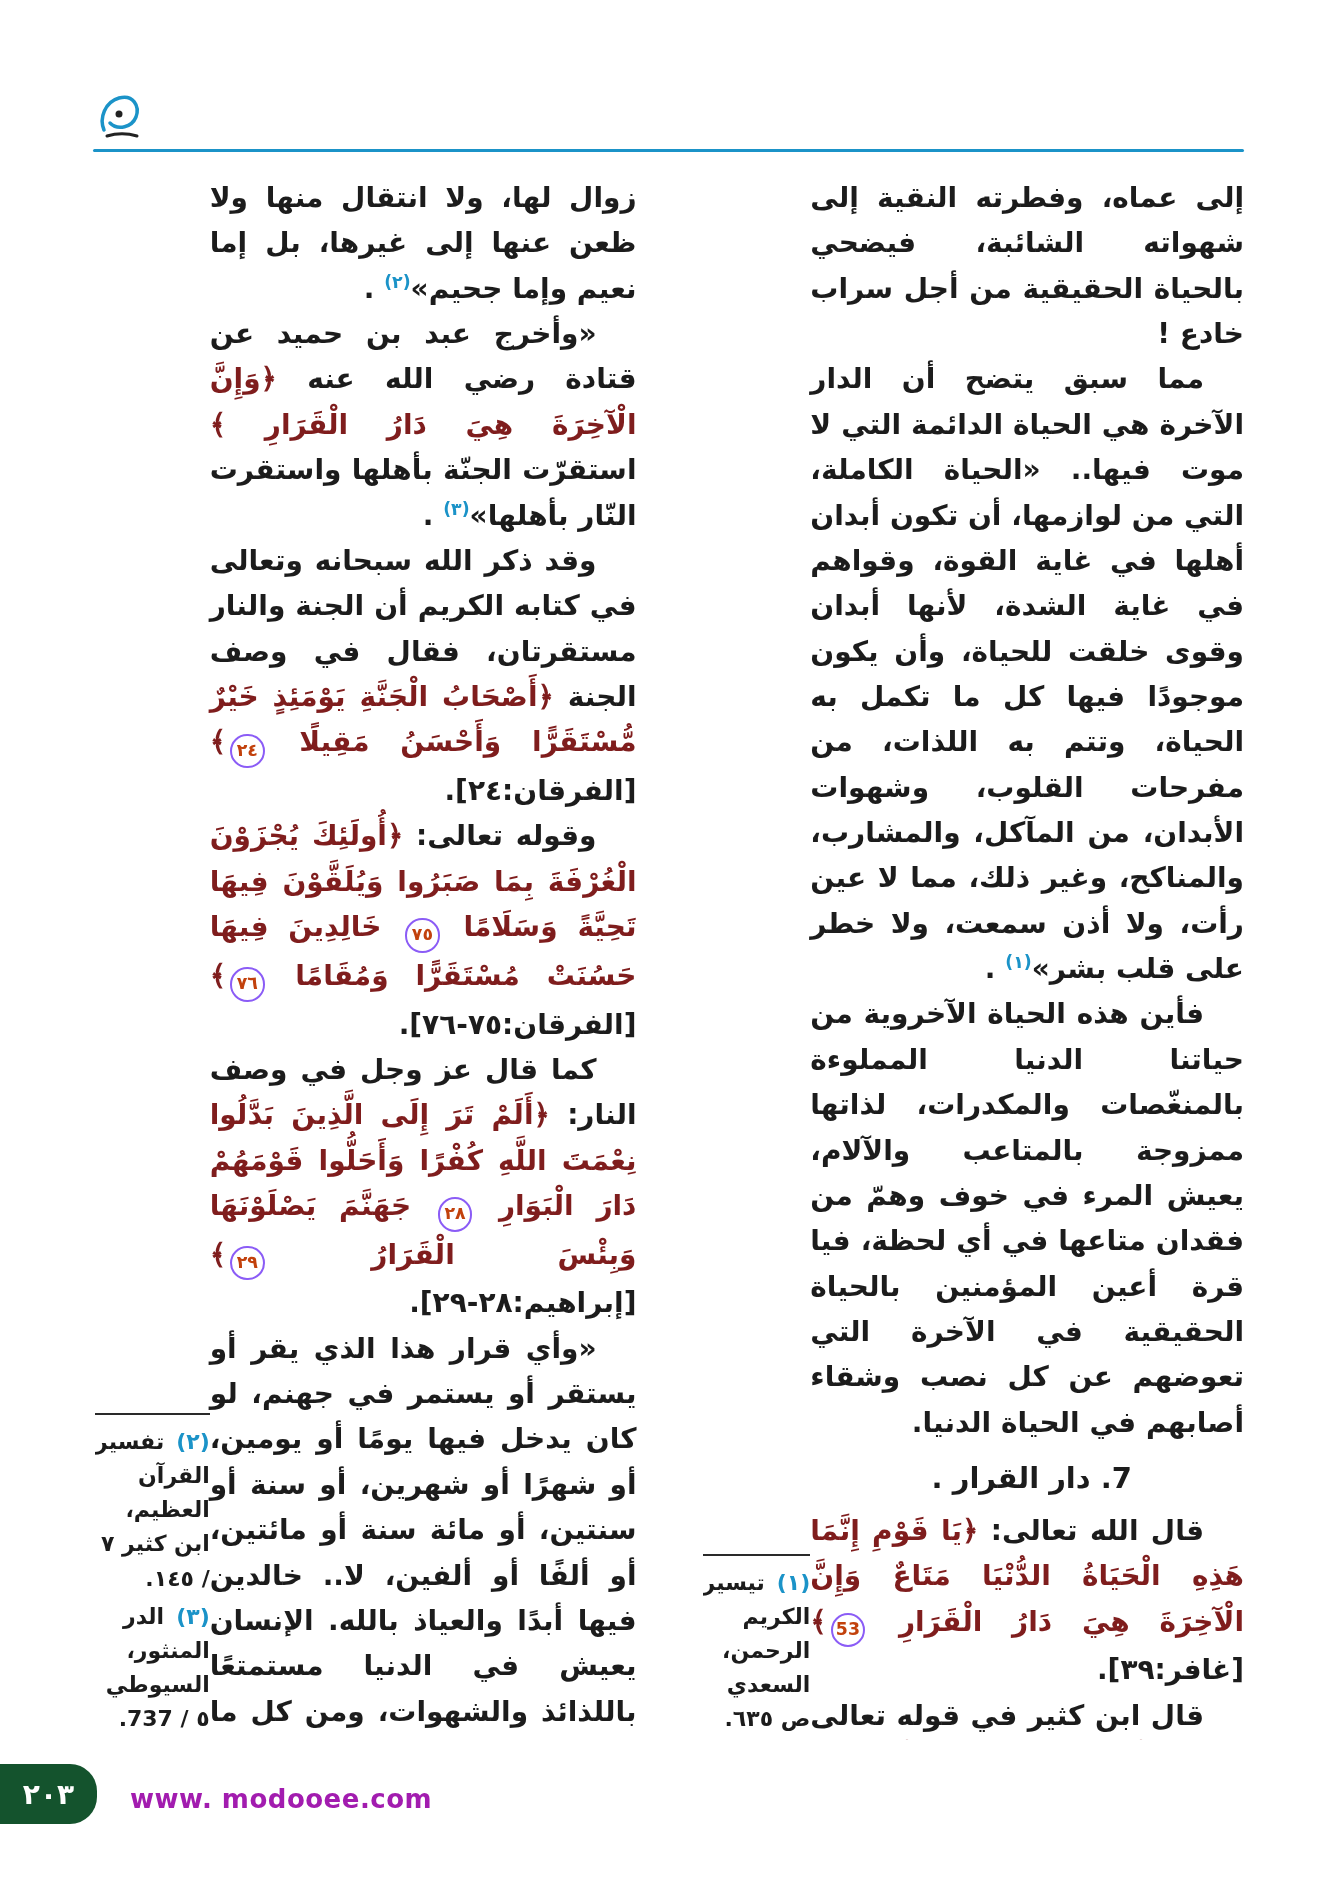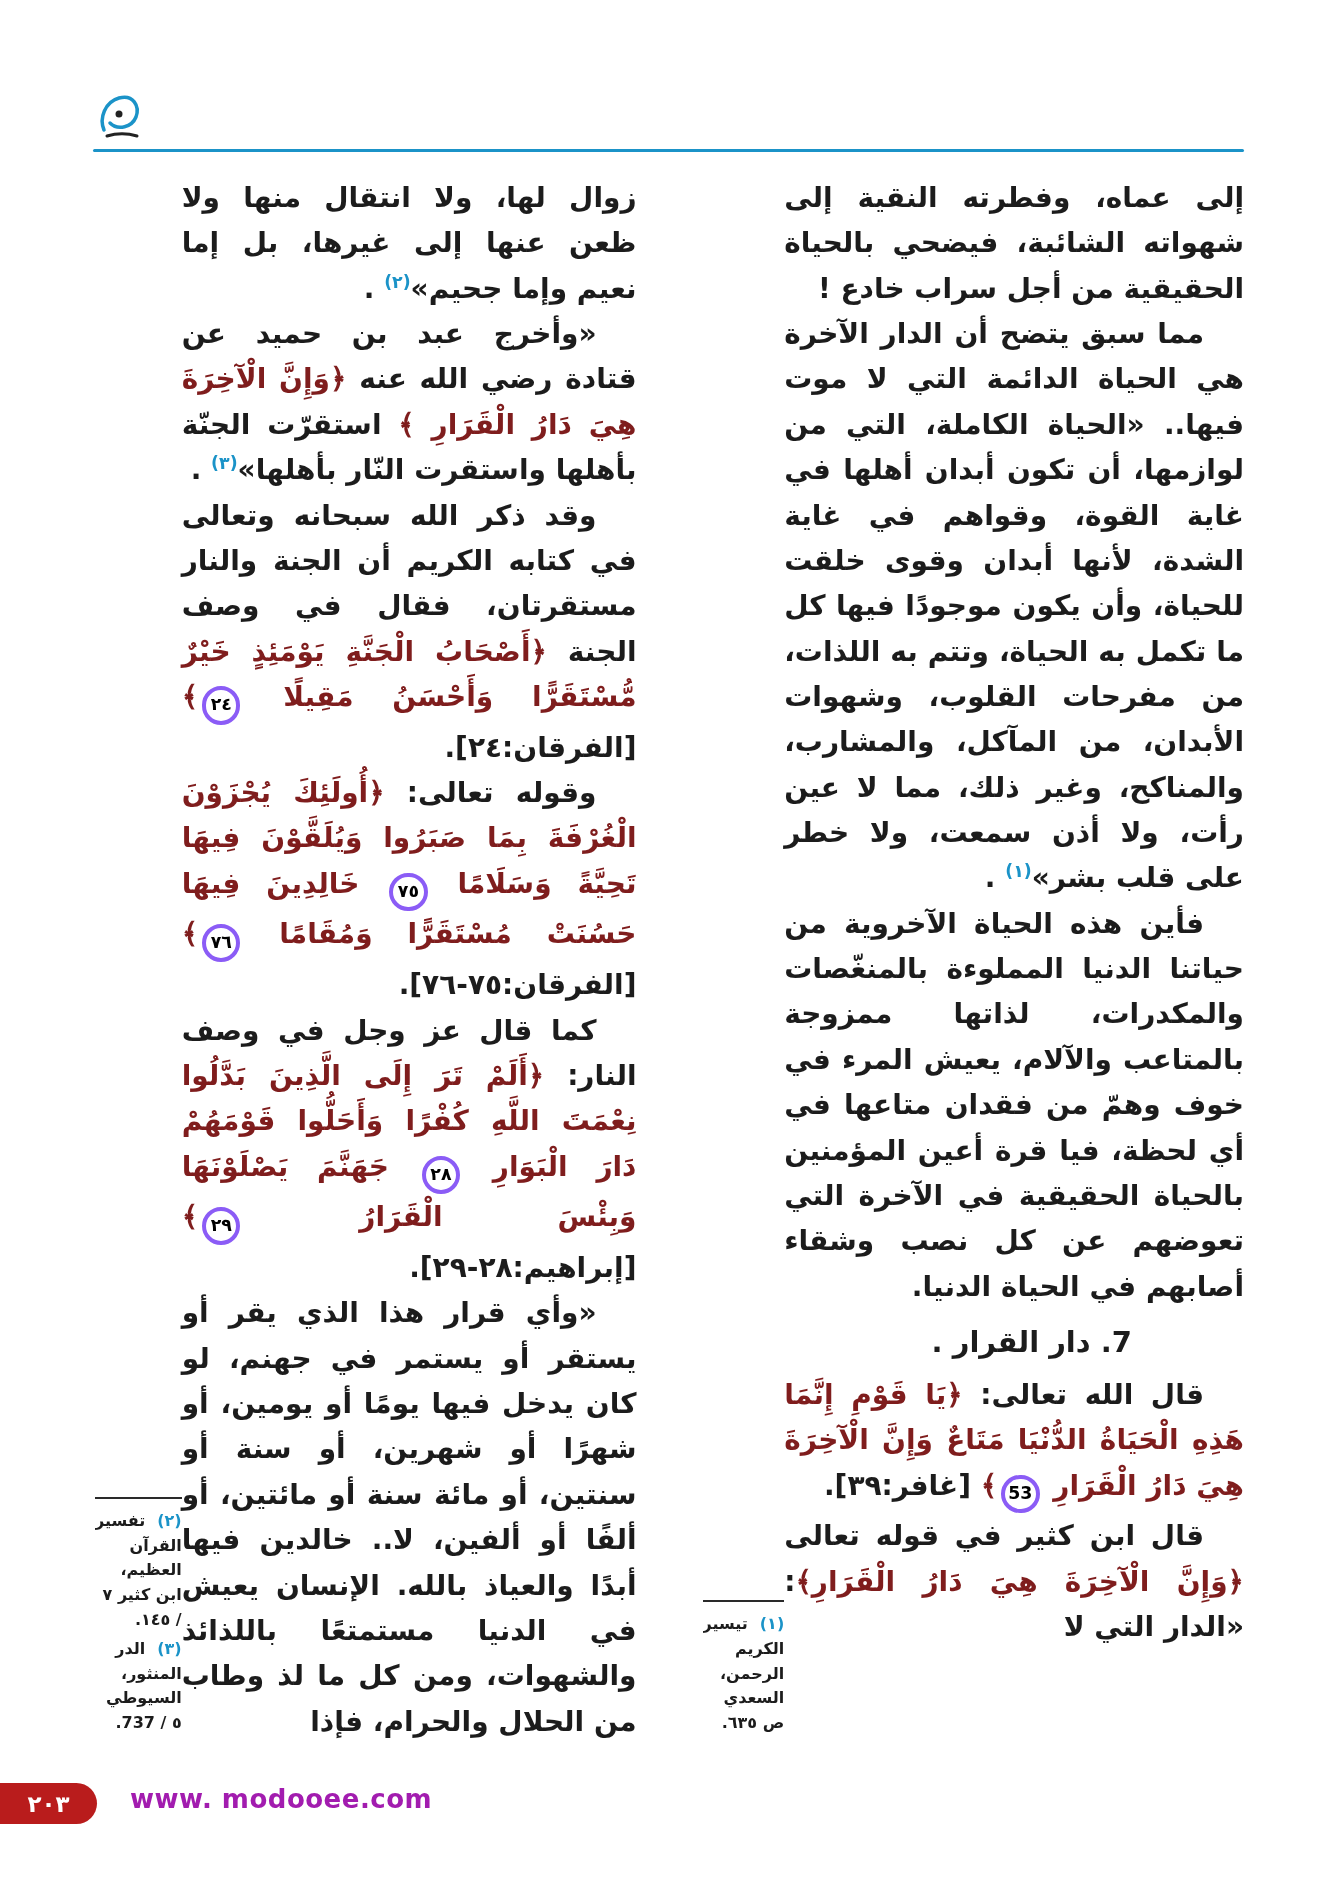--- a/index.html
+++ b/index.html
@@ -49,51 +49,51 @@
   .seg-quran{color:#7f1d1d;}
   .seg-ref{color:#1c1c1c;}
   .seg-note{
     color:#1b93c8;
     font-size:0.62em;
     vertical-align:super;
     text-indent:0;
   }
   .seg-ayah{
     display:inline-block;
-    color:#000000;
-    border:4px solid #8b5cf6;
+    color:#c2410c;
+    border:2px solid #8b5cf6;
     border-radius:50%;
     width:1.75em;height:1.75em;
     line-height:1.65em;
     font-size:0.62em;
     text-align:center;
     text-indent:0;
     margin:0 4px;
     vertical-align:-0.25em;
   }
   
   .fn-block{margin-top:auto;padding-top:6px;}
   .fn-rule{border-top:2.5px solid #2a2a2a;margin-bottom:10px;}
   .footnote{
     margin:0 0 4px 0;
-    font-size:16px;
+    font-size:22px;
     line-height:1.55;
     font-weight:bold;
     color:#1c1c1c;
     text-align:right;
   }
   .fn-num{color:#1b93c8;margin-left:12px;}
   
   .page-badge{
     position:absolute;left:0;bottom:66px;
-    width:97px;height:41px;
-    background:#b91c1c;
+    width:97px;height:60px;
+    background:#14532d;
     border-radius:0 27px 27px 0;
     color:#ffffff;
-    font-size:23px;font-weight:bold;
+    font-size:28px;font-weight:bold;
     display:flex;align-items:center;justify-content:center;
   }
   .website{
     position:absolute;left:130px;bottom:76px;
     color:#a21caf;
     font-size:26px;
     font-weight:bold;
     direction:ltr;
     letter-spacing:0.5px;
   }

